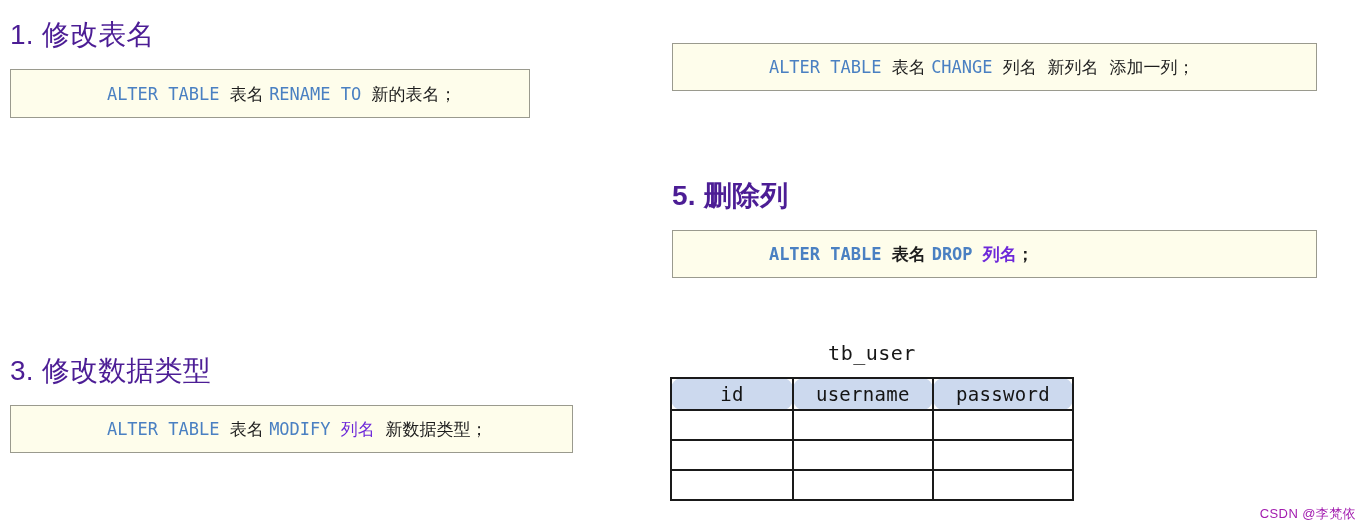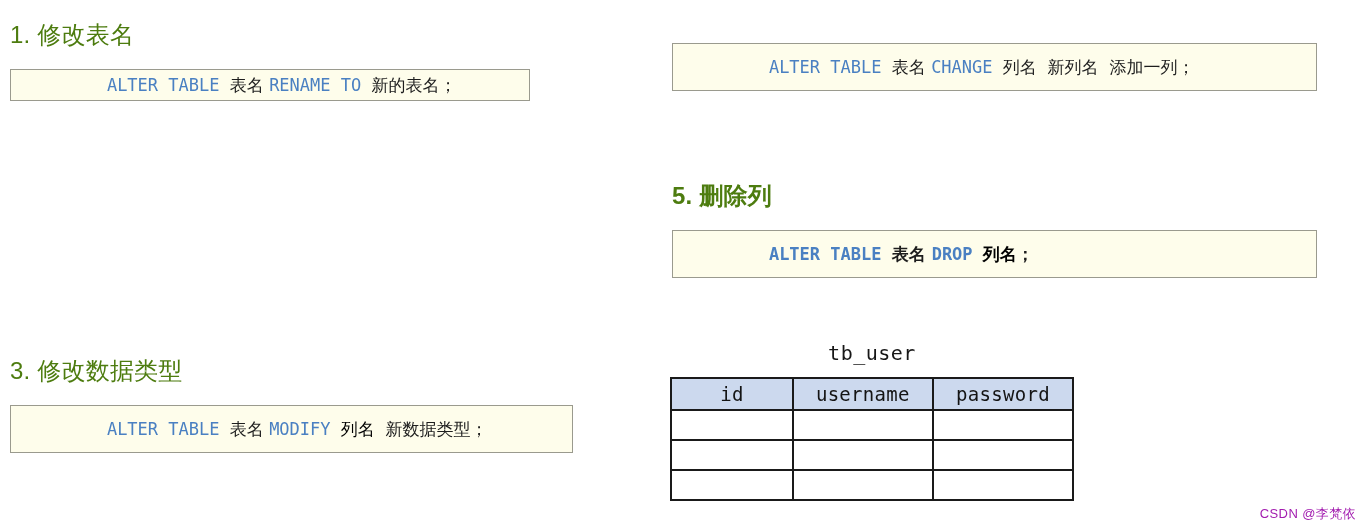--- a/index.html
+++ b/index.html
@@ -20,23 +20,23 @@
     position: absolute;
     inset: 0;
   }
 
   
   .section {
     position: absolute;
   }
   .section-title {
     font-family: "Liberation Sans", "DejaVu Sans", sans-serif;
-    font-size: 24px;
+    font-size: 28px;
     line-height: 26px;
-    color: #4d7c0f;
+    color: #4c1d95;
     white-space: nowrap;
     letter-spacing: 0.2px;
   }
   .code-box {
     box-sizing: border-box;
     background: #fefdeb;
     border: 1px solid #9a9a8e;
     display: flex;
     align-items: center;
     padding: 0 14px;
@@ -51,21 +51,21 @@
   }
   .kw {
     color: #4a80c2;
   }
   .cn {
     font-family: "DejaVu Sans", "Liberation Sans", sans-serif;
     font-size: 17px;
     color: #1d1d1d;
   }
   .cn.kw {
-    color: #000000;
+    color: #6d28d9;
   }
 
   
   .table-figure {
     position: absolute;
     padding-left: 10px;
   }
   .table-caption {
     font-family: "DejaVu Sans Mono", "Liberation Mono", monospace;
     font-size: 20px;
@@ -87,20 +87,21 @@
     font-weight: normal;
   }
   table.tb th {
     background: #ccd9ee;
     font-family: "DejaVu Sans Mono", "Liberation Mono", monospace;
     font-size: 19px;
     color: #141414;
     text-align: center;
     height: 30px;
     letter-spacing: 0.3px;
+    border-radius: 11px;
   }
   table.tb td {
     background: #ffffff;
   }
   .col-id      { width: 124px; }
   .col-user    { width: 140px; }
   .col-pass    { width: 140px; }
 
   
   .watermark {
@@ -114,21 +115,21 @@
     letter-spacing: 0.4px;
   }
 </style>
 </head>
 <body>
 
 <div class="page">
 
   <div class="section" style="left:10px; top:22px; width:520px;">
     <div class="section-title">1. 修改表名</div>
-    <div class="code-box" style="width:520px; height:32px;">
+    <div class="code-box" style="width:520px; height:49px;">
       <div class="code-line">
         <span class="kw">ALTER TABLE </span><span class="cn">表名 </span><span class="kw">RENAME TO </span><span class="cn">新的表名；</span>
       </div>
     </div>
   </div>
 
 
   <div class="section" style="left:10px; top:358px; width:563px;">
     <div class="section-title">3. 修改数据类型</div>
     <div class="code-box" style="width:563px; height:48px;">

